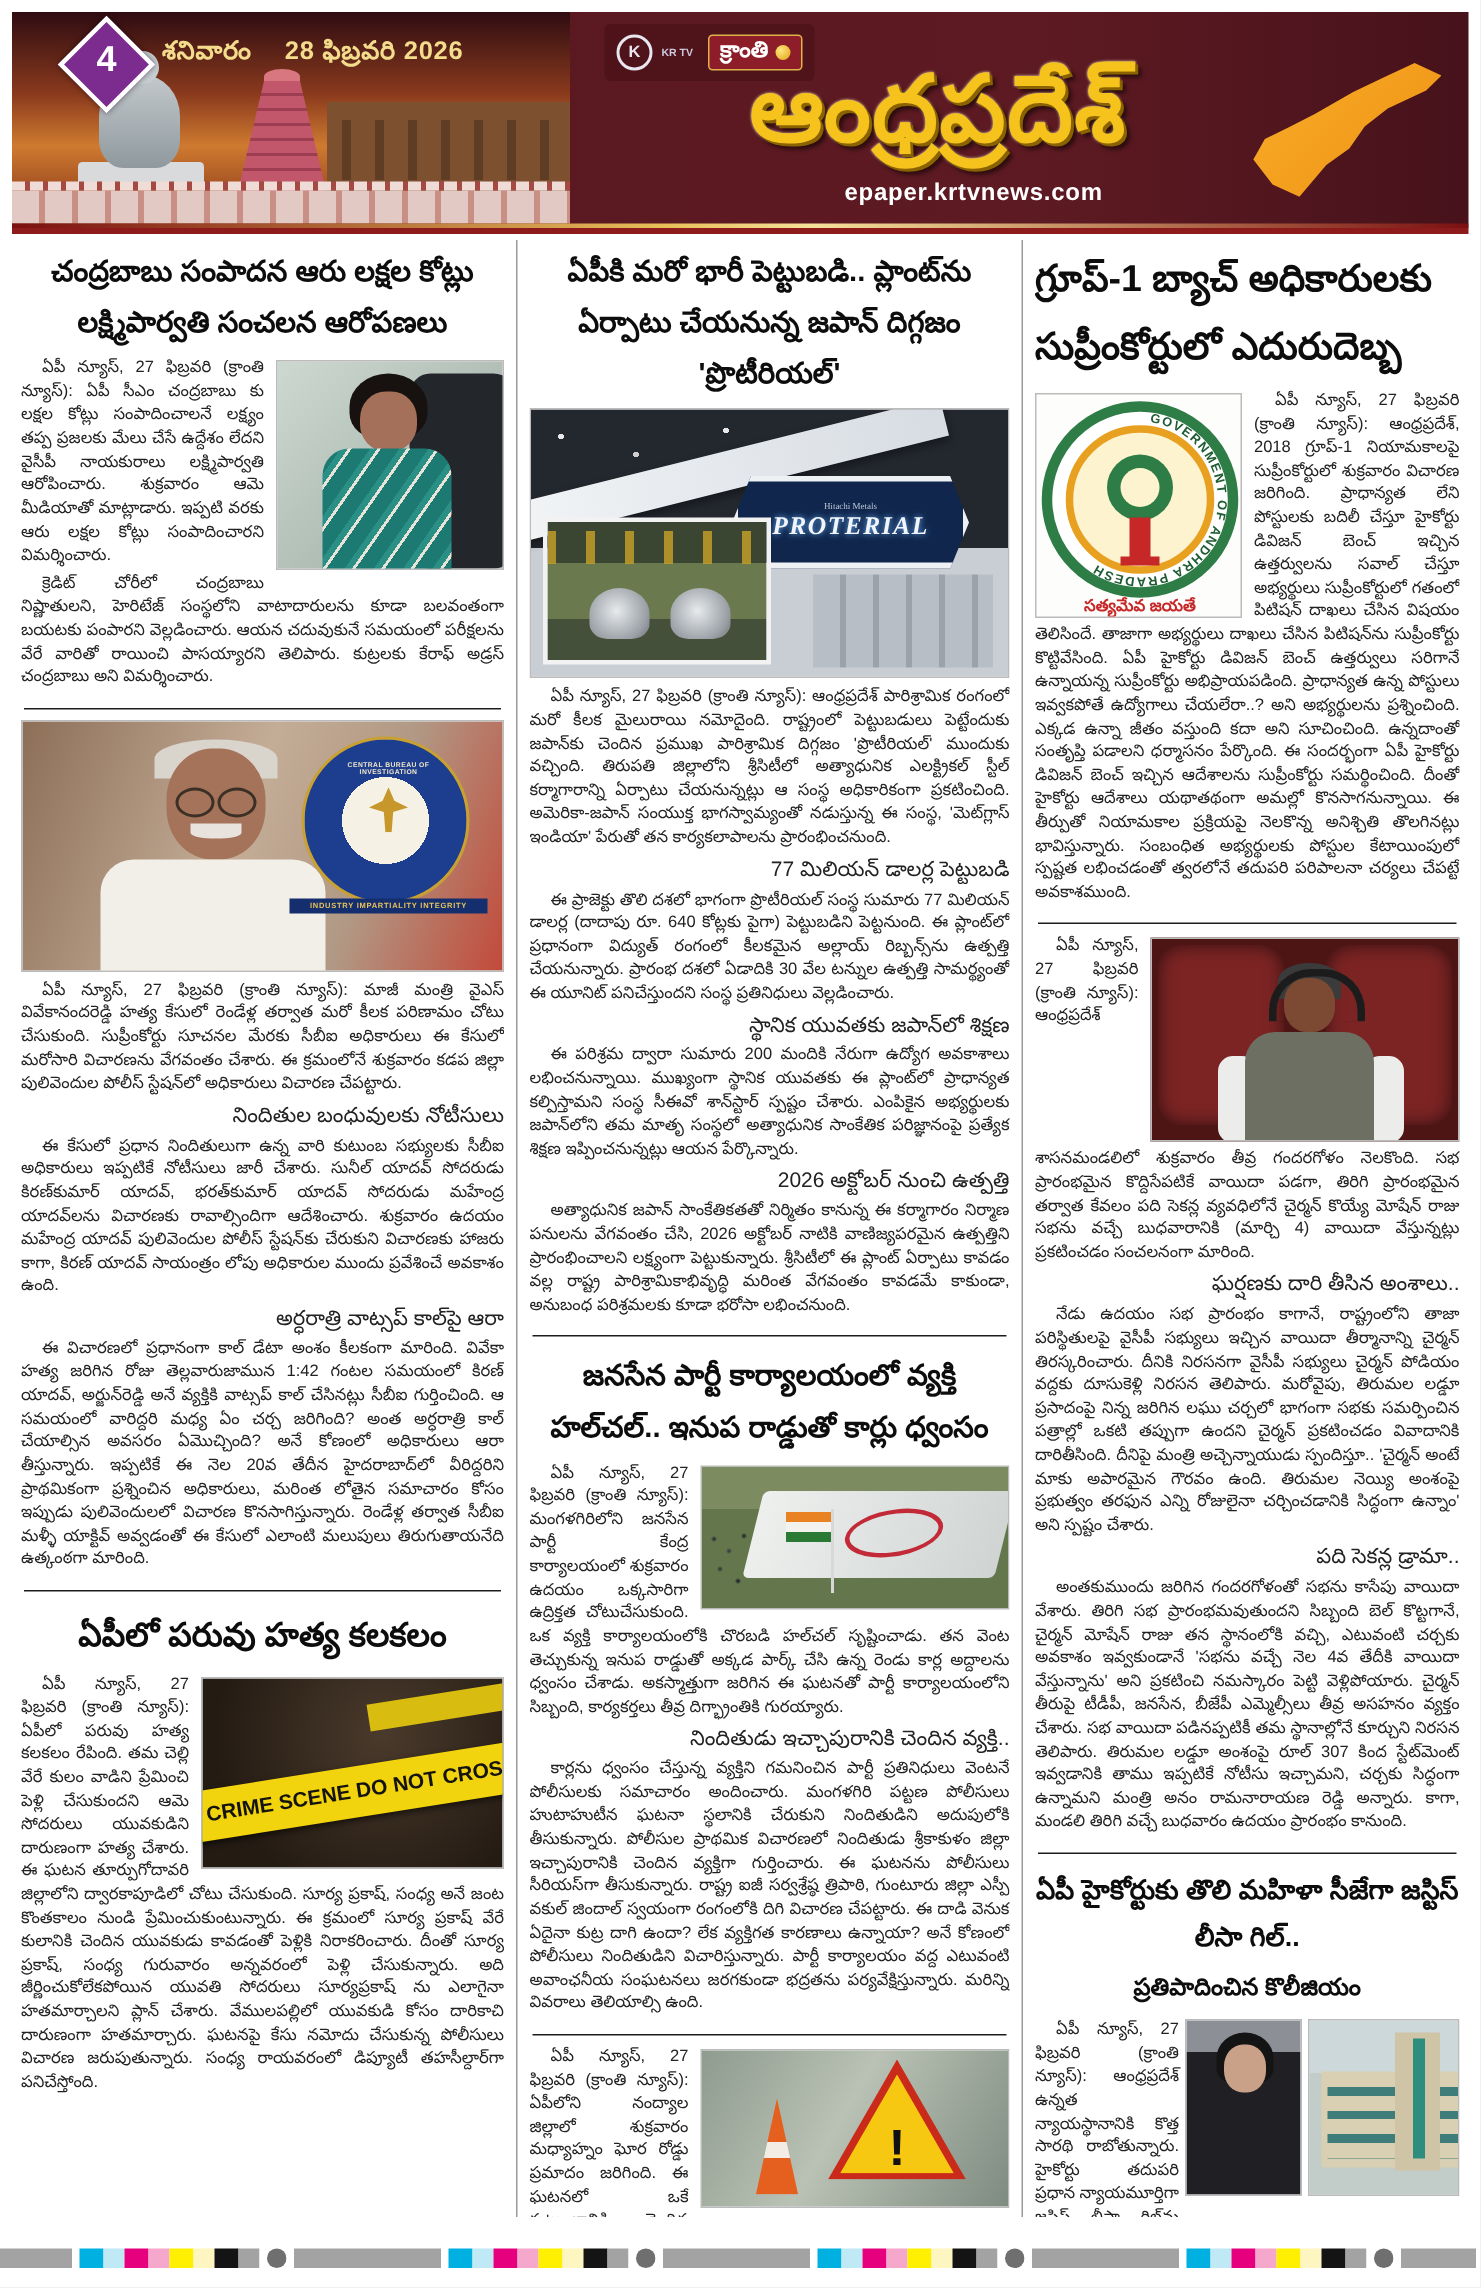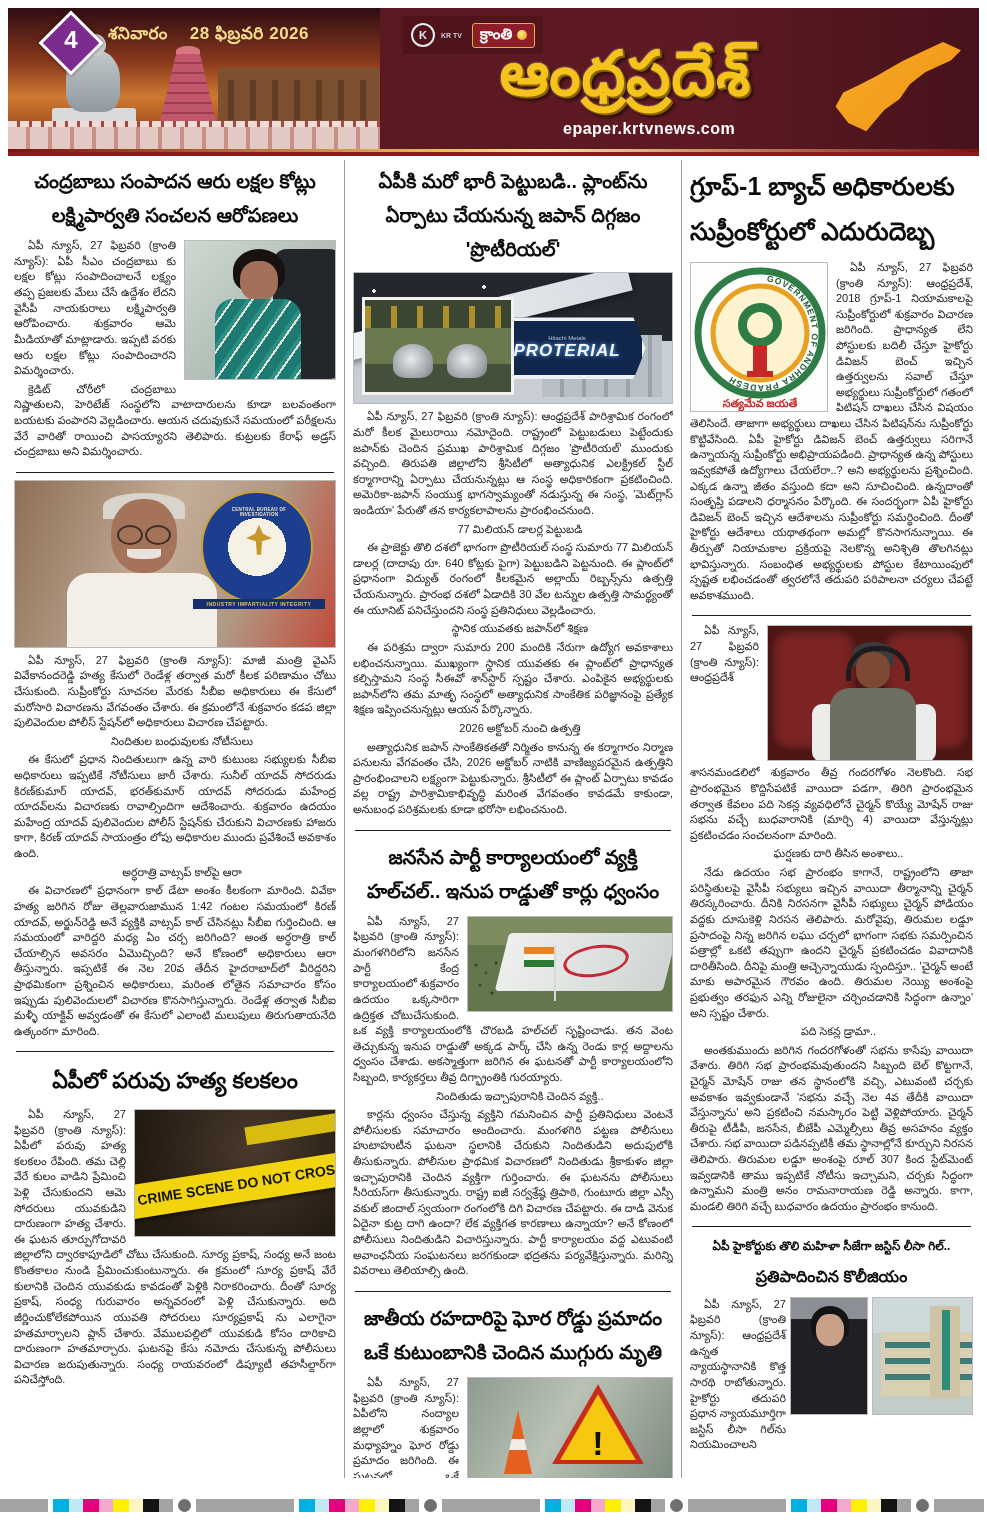--- a/index.html
+++ b/index.html
@@ -66,25 +66,25 @@
   .col-mid{width:320px;}
   .col-right{flex:1;}
   .vrule{width:1px;background:#9a9a9a;margin:0 8px;}
 
   article{padding:2px 0 4px 0;}
   .sep{border:none;border-top:1.6px solid #1c1c1c;margin:5px 2px;}
   .headline{font-weight:bold;color:#0d0d0d;text-align:center;line-height:1.75;margin:2px 0 6px 0;}
   .hl-20{font-size:19.5px;}
   .hl-26{font-size:25px;line-height:1.8;text-align:left;}
   .hl-23{font-size:22px;line-height:1.8;}
-  .hl-18{font-size:12px;line-height:1.7;}
+  .hl-18{font-size:18px;line-height:1.7;}
   .subhl{font-size:16px;}
   .body-txt{font-size:11px;line-height:1.42;color:#222;text-align:justify;}
   .body-txt p{margin:0 0 3px 0;text-indent:14px;}
-  .subhead{font-size:11px;color:#222;margin:2px 0;text-indent:14px;text-align:center;}
+  .subhead{font-size:14px;color:#222;margin:2px 0;text-indent:14px;text-align:right;}
 
   
   .ph{position:relative;overflow:hidden;border:1px solid #bbb;box-sizing:border-box;}
   .fl-r{float:right;margin:2px 0 4px 8px;}
   .fl-l{float:left;margin:2px 8px 4px 0;}
 
   
   .ph-lakshmi{width:152px;height:140px;background:linear-gradient(135deg,#cdd8d0,#aebcb4 60%,#93a69c);}
   .lk-chair{position:absolute;right:-8px;top:8px;width:70px;height:130px;background:#23262b;border-radius:14px;}
   .lk-hair{position:absolute;left:48px;top:8px;width:52px;height:44px;border-radius:50% 50% 40% 40%;background:#17120f;}
@@ -110,21 +110,21 @@
        font-size:4.5px;font-weight:bold;letter-spacing:.3px;}
 
   
   .ph-crime{width:202px;height:128px;background:radial-gradient(circle at 60% 30%,#4a3a2c,#241b13 75%);}
   .tape{position:absolute;left:-14px;top:58px;width:240px;height:34px;background:#f2d40e;
         transform:rotate(-9deg);display:flex;align-items:center;justify-content:center;
         font-size:14px;font-weight:bold;color:#151310;letter-spacing:0;white-space:nowrap;box-shadow:0 2px 4px rgba(0,0,0,.6);}
   .tape2{position:absolute;right:-30px;top:8px;width:120px;height:18px;background:#d8bd10;transform:rotate(-9deg);}
 
   
-  .ph-proterial{width:100%;height:132px;background:linear-gradient(180deg,#23272e 0 52%,#c9ced4 52% 100%);}
+  .ph-proterial{width:100%;height:180px;background:linear-gradient(180deg,#23272e 0 52%,#c9ced4 52% 100%);font-family:Liberation Serif, serif;}
   .pr-dots{position:absolute;left:0;top:0;width:100%;height:50%;
         background:radial-gradient(circle 2px at 20px 18px,#e8e8e8 98%,transparent),
                    radial-gradient(circle 2px at 70px 30px,#cfcfcf 98%,transparent),
                    radial-gradient(circle 2px at 130px 14px,#e8e8e8 98%,transparent),
                    radial-gradient(circle 2px at 200px 26px,#dadada 98%,transparent),
                    radial-gradient(circle 2px at 260px 12px,#eaeaea 98%,transparent);}
   .pr-beam{position:absolute;left:-20px;top:28px;width:300px;height:26px;background:linear-gradient(90deg,#f2f4f6,#d7dce2);
         transform:rotate(-14deg);box-shadow:0 3px 6px rgba(0,0,0,.4);}
   .pr-sign{position:absolute;right:26px;top:44px;width:150px;height:54px;background:#10264d;
         border:4px solid #eef1f4;clip-path:polygon(8% 0,92% 0,100% 50%,92% 100%,8% 100%,0 50%);
@@ -327,21 +327,20 @@
             <div class="js-flagpole"></div>
             <div class="js-flag"></div>
           </div>
           <p>ఏపీ న్యూస్, 27 ఫిబ్రవరి (క్రాంతి న్యూస్): మంగళగిరిలోని జనసేన పార్టీ కేంద్ర కార్యాలయంలో శుక్రవారం ఉదయం ఒక్కసారిగా ఉద్రిక్తత చోటుచేసుకుంది. ఒక వ్యక్తి కార్యాలయంలోకి చొరబడి హల్‌చల్ సృష్టించాడు. తన వెంట తెచ్చుకున్న ఇనుప రాడ్డుతో అక్కడ పార్క్ చేసి ఉన్న రెండు కార్ల అద్దాలను ధ్వంసం చేశాడు. అకస్మాత్తుగా జరిగిన ఈ ఘటనతో పార్టీ కార్యాలయంలోని సిబ్బంది, కార్యకర్తలు తీవ్ర దిగ్భ్రాంతికి గురయ్యారు.</p>
           <p class="subhead">నిందితుడు ఇచ్చాపురానికి చెందిన వ్యక్తి..</p>
           <p>కార్లను ధ్వంసం చేస్తున్న వ్యక్తిని గమనించిన పార్టీ ప్రతినిధులు వెంటనే పోలీసులకు సమాచారం అందించారు. మంగళగిరి పట్టణ పోలీసులు హుటాహుటీన ఘటనా స్థలానికి చేరుకుని నిందితుడిని అదుపులోకి తీసుకున్నారు. పోలీసుల ప్రాథమిక విచారణలో నిందితుడు శ్రీకాకుళం జిల్లా ఇచ్చాపురానికి చెందిన వ్యక్తిగా గుర్తించారు. ఈ ఘటనను పోలీసులు సీరియస్‌గా తీసుకున్నారు. రాష్ట్ర ఐజీ సర్వశ్రేష్ఠ త్రిపాఠి, గుంటూరు జిల్లా ఎస్పీ వకుల్ జిందాల్ స్వయంగా రంగంలోకి దిగి విచారణ చేపట్టారు. ఈ దాడి వెనుక ఏదైనా కుట్ర దాగి ఉందా? లేక వ్యక్తిగత కారణాలు ఉన్నాయా? అనే కోణంలో పోలీసులు నిందితుడిని విచారిస్తున్నారు. పార్టీ కార్యాలయం వద్ద ఎటువంటి అవాంఛనీయ సంఘటనలు జరగకుండా భద్రతను పర్యవేక్షిస్తున్నారు. మరిన్ని వివరాలు తెలియాల్సి ఉంది.</p>
         </div>
       </article>
       <hr class="sep">
       <article>
-        <div class="headline hl-20">జాతీయ రహదారిపై ఘోర రోడ్డు ప్రమాదం ఒకే కుటుంబానికి చెందిన ముగ్గురు మృతి</div>
         <div class="body-txt clearfix">
           <div class="ph ph-accident fl-r">
             <div class="ac-cone"></div>
             <div class="ac-tri"></div>
             <div class="ac-tri-in">!</div>
 
           </div>
           <p>ఏపీ న్యూస్, 27 ఫిబ్రవరి (క్రాంతి న్యూస్): ఏపీలోని నంద్యాల జిల్లాలో శుక్రవారం మధ్యాహ్నం ఘోర రోడ్డు ప్రమాదం జరిగింది. ఈ ఘటనలో ఒకే కుటుంబానికి చెందిన ముగ్గురు దుర్మరణం చెందారు. బెంగళూరుకు చెందిన ప్రమోద్ తన కుటుంబ సభ్యులతో కలిసి తిరుపతికి బయలు దేరారు.</p>
 
         </div>

